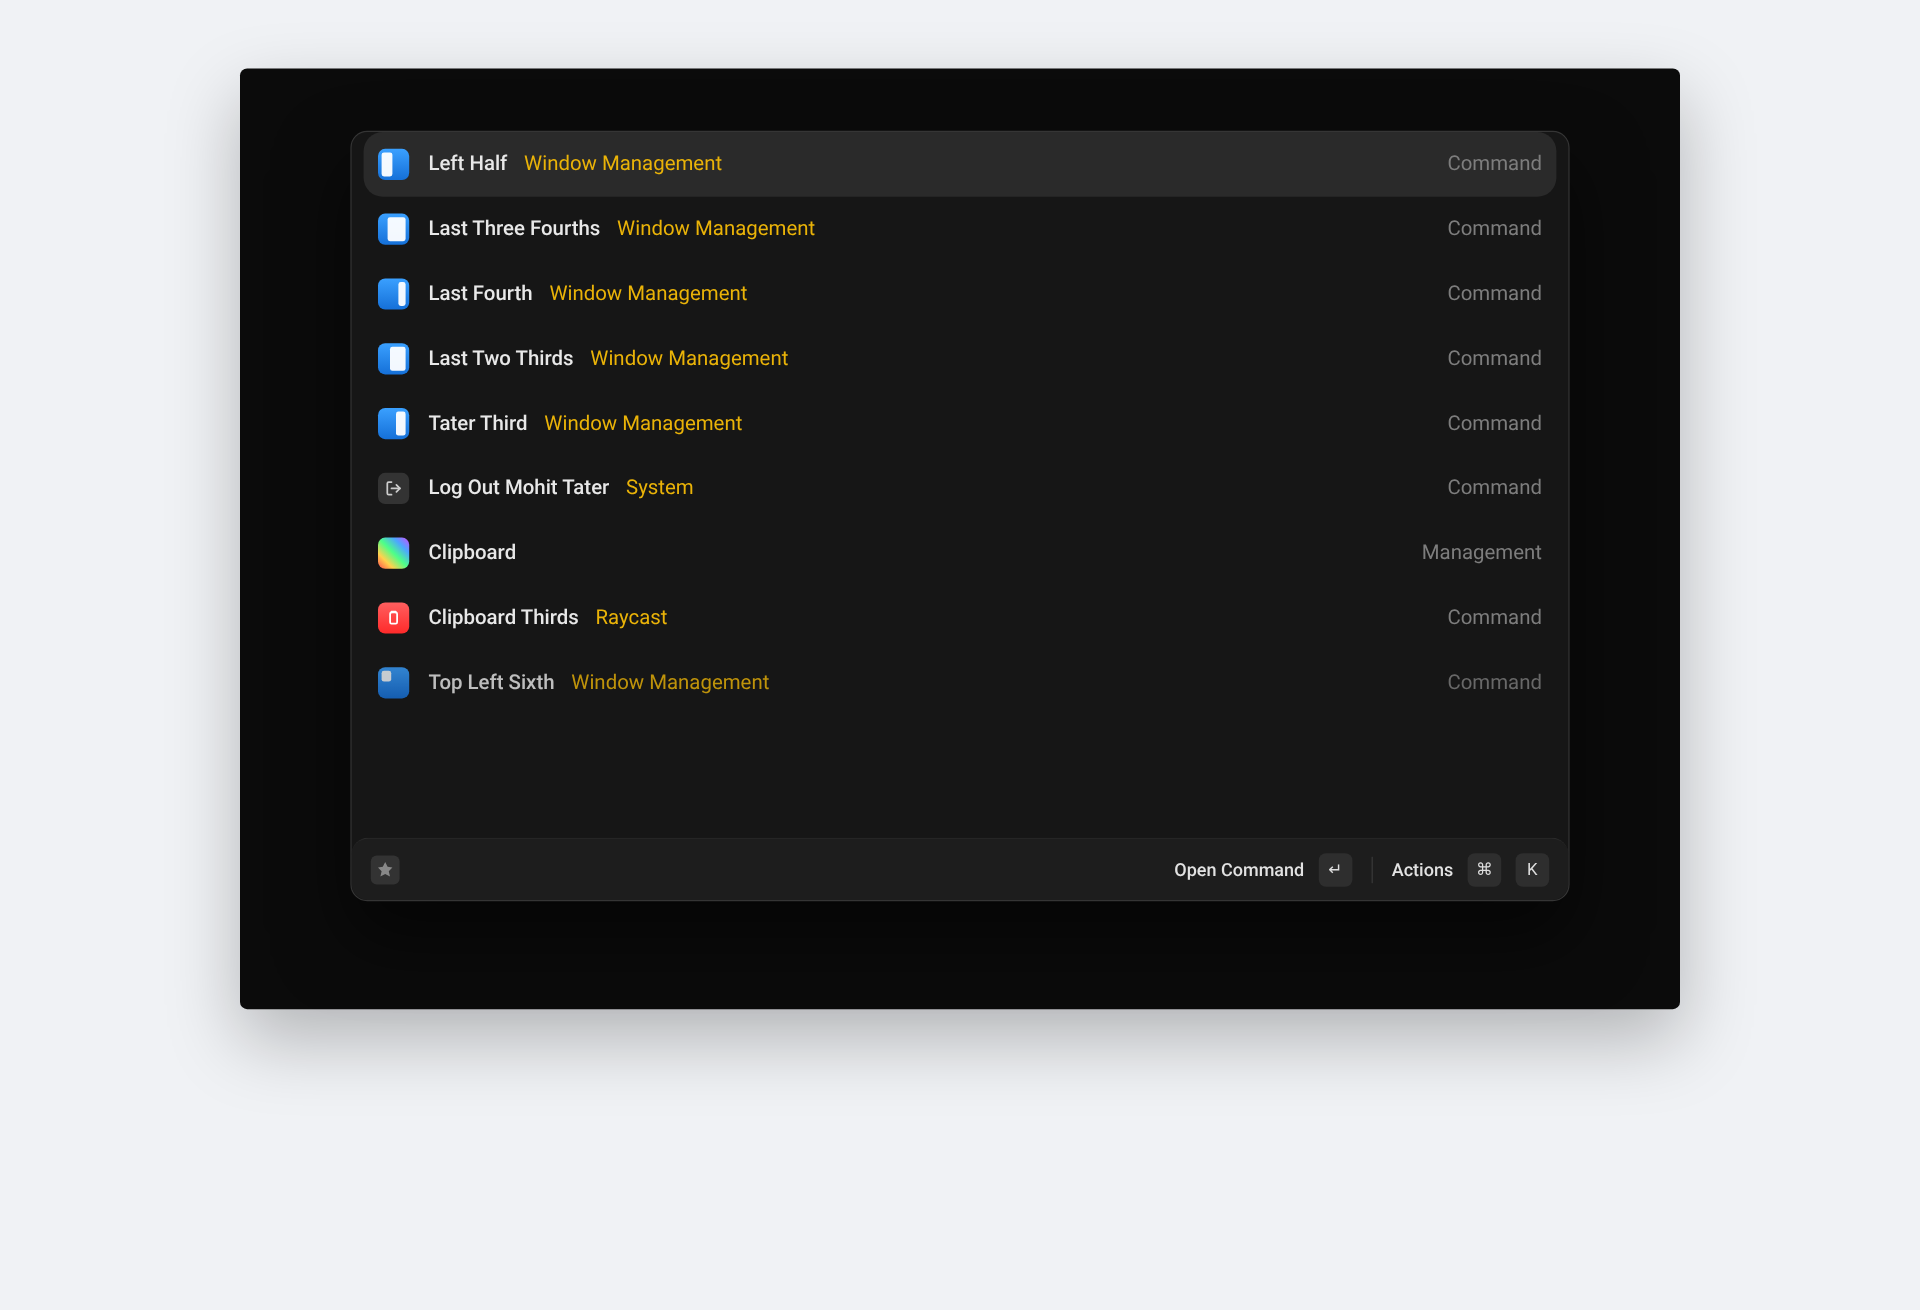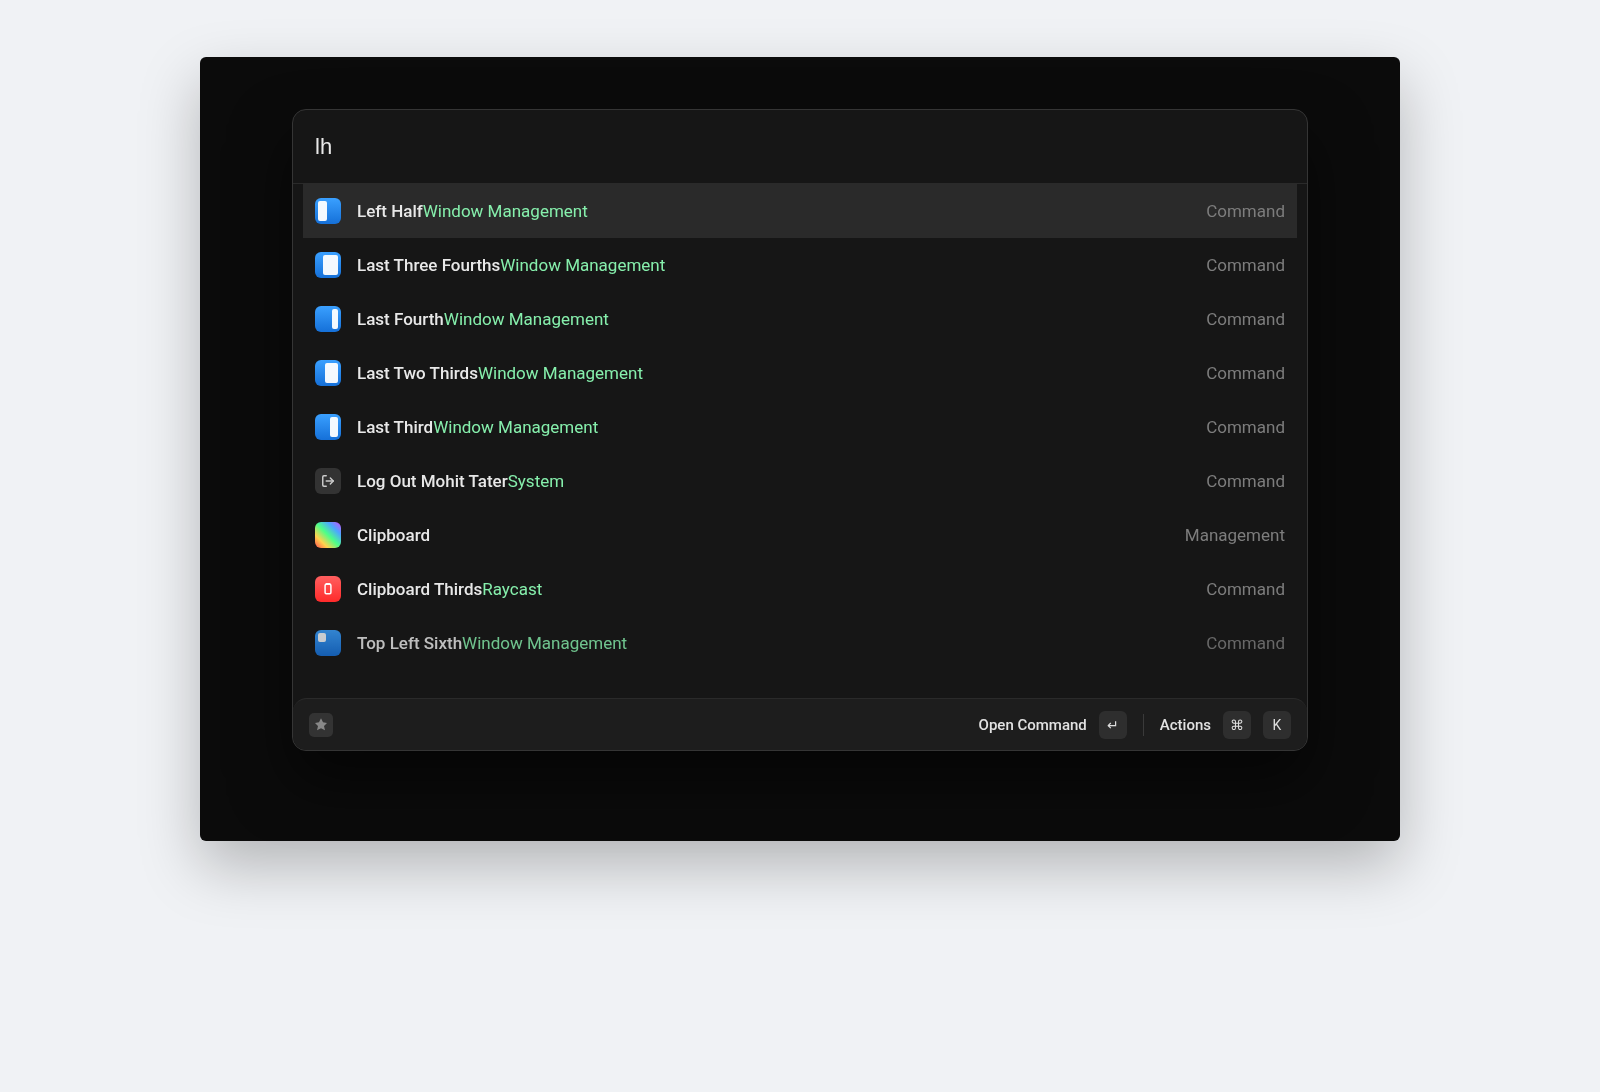--- a/index.html
+++ b/index.html
@@ -61,21 +61,21 @@
   .results {
     flex: 1;
     overflow: hidden;
     padding: 0 10px;
   }
   .result-item {
     display: flex;
     align-items: center;
     height: 54px;
     padding: 0 12px;
-    border-radius: 0;
+    border-radius: 16px;
     font-size: 17px;
   }
   .result-item.selected { background: #2a2a2a; }
   .item-icon {
     width: 26px;
     height: 26px;
     border-radius: 6px;
     margin-right: 16px;
     flex-shrink: 0;
     display: flex;
@@ -98,21 +98,21 @@
     color: #ddd;
   }
   .icon-launchpad {
     background: linear-gradient(45deg,#ff4d4d,#ffd24d,#4dff88,#4da6ff,#cc4dff);
   }
   .icon-raycast {
     background: linear-gradient(180deg,#ff5f5f,#ff2a2a);
     color: #fff;
   }
   .item-title { color: #e8e8e8; font-weight: 500; }
-  .item-subtitle { color: #86efac; }
+  .item-subtitle { color: #eab308; margin-left: 14px; }
   .item-type { margin-left: auto; color: #7d7d7d; }
   .footer {
     height: 52px;
     border-top: 1px solid #2a2a2a;
     background: rgba(30,30,30,0.92);
     display: flex;
     align-items: center;
     padding: 0 16px;
     gap: 12px;
     font-size: 15px;
@@ -149,23 +149,20 @@
     background: #3a3a3a;
     margin: 0 4px;
   }
 </style>
 </head>
 <body>
 
 <div class="desktop">
   <div class="launcher">
 
-    <div class="search-row">
-      <input class="search-input" value="lh" style="">
-    </div>
 
 
     <div class="results">
 
       <div class="result-item selected">
         <div class="item-icon icon-wm">
           <div class="highlight" style="left:3px;top:3px;width:9px;height:20px;"></div>
         </div>
         <span class="item-title">Left Half</span>
         <span class="item-subtitle">Window Management</span>
@@ -196,21 +193,21 @@
         </div>
         <span class="item-title">Last Two Thirds</span>
         <span class="item-subtitle">Window Management</span>
         <span class="item-type">Command</span>
       </div>
 
       <div class="result-item">
         <div class="item-icon icon-wm">
           <div class="highlight" style="right:3px;top:3px;width:8px;height:20px;"></div>
         </div>
-        <span class="item-title">Last Third</span>
+        <span class="item-title">Tater Third</span>
         <span class="item-subtitle">Window Management</span>
         <span class="item-type">Command</span>
       </div>
 
       <div class="result-item">
         <div class="item-icon icon-system">
           <svg width="14" height="14" viewBox="0 0 24 24" fill="none" stroke="#ccc" stroke-width="2.5" stroke-linecap="round" stroke-linejoin="round">
               <path d="M9 21H5a2 2 0 0 1-2-2V5a2 2 0 0 1 2-2h4"></path>
               <polyline points="16 17 21 12 16 7"></polyline>
               <line x1="21" y1="12" x2="9" y2="12"></line>

